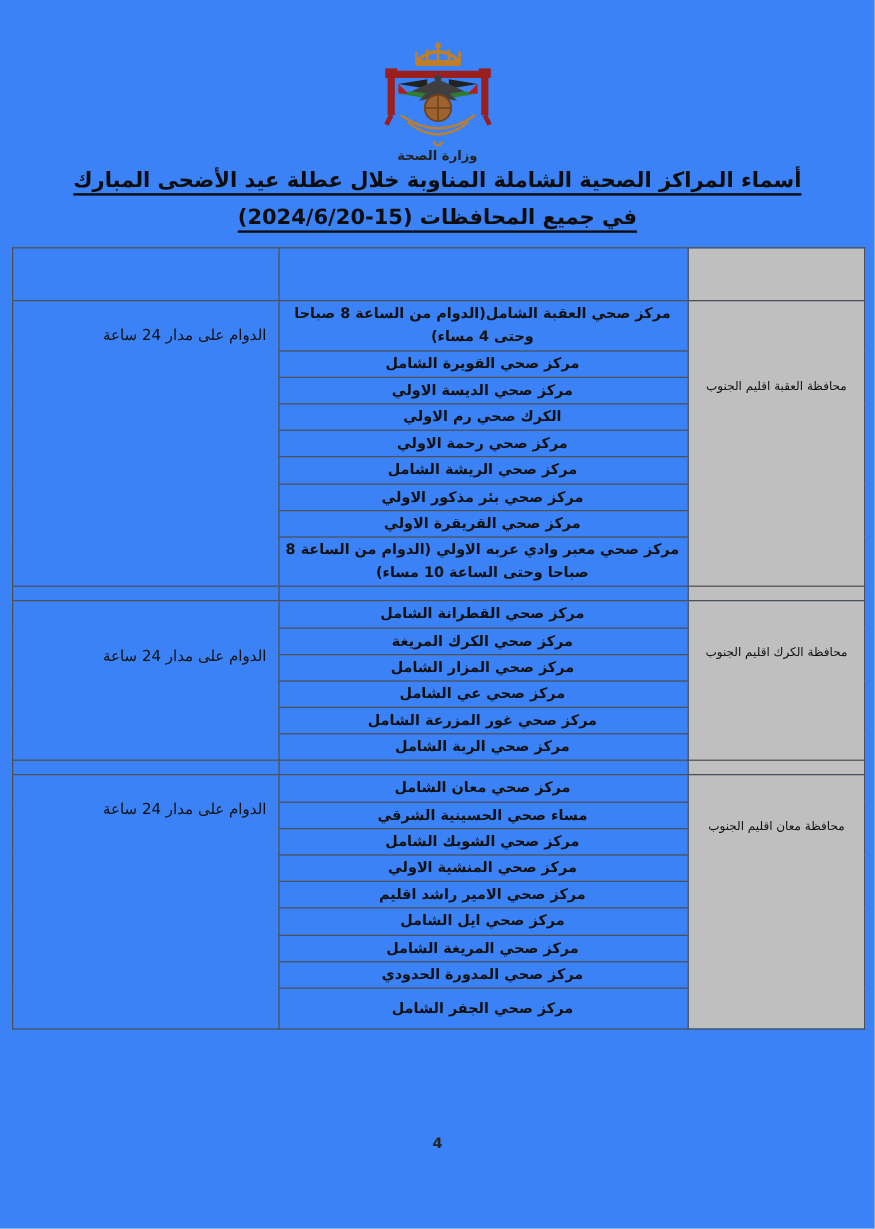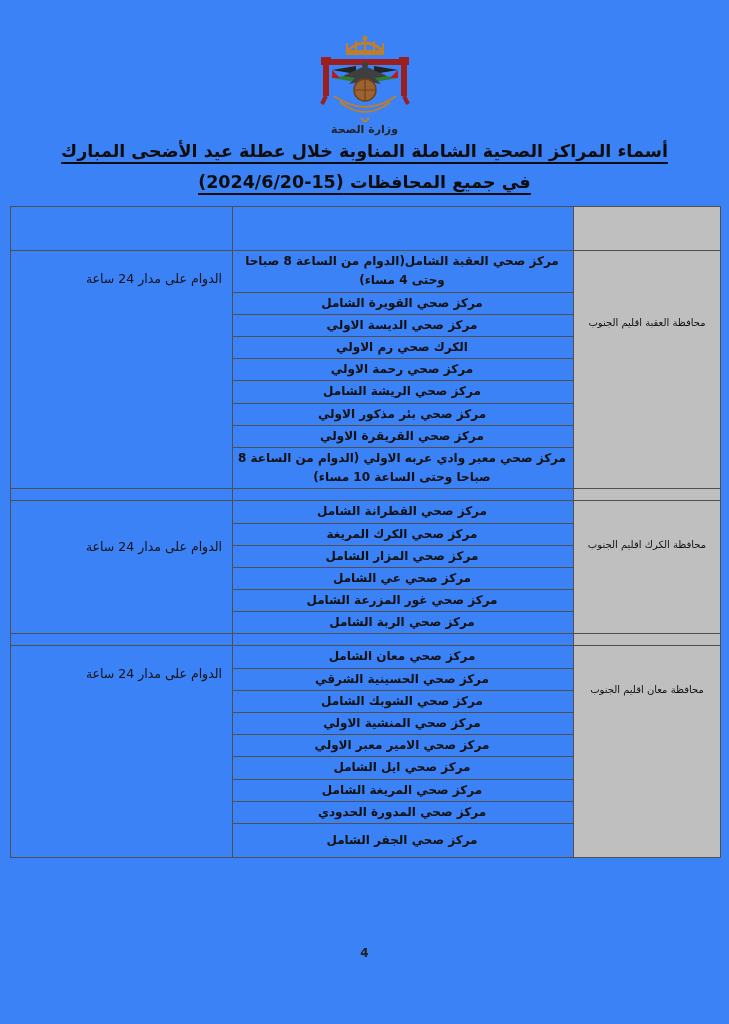--- a/index.html
+++ b/index.html
@@ -212,30 +212,30 @@
           <td class="gov"></td>
           <td></td>
           <td></td>
         </tr>
         <tr>
           <td class="gov g3" rowspan="9">محافظة معان اقليم الجنوب</td>
           <td class="center-cell">مركز صحي معان الشامل</td>
           <td class="hours-cell g3" rowspan="9">الدوام على مدار 24 ساعة</td>
         </tr>
         <tr>
-          <td class="center-cell">مركز صحي الحسينية الشرقي</td>
+          <td class="center-cell">مساء صحي الحسينية الشرقي</td>
         </tr>
         <tr>
           <td class="center-cell">مركز صحي الشوبك الشامل</td>
         </tr>
         <tr>
           <td class="center-cell">مركز صحي المنشية الاولي</td>
         </tr>
         <tr>
-          <td class="center-cell">مركز صحي الامير معبر الاولي</td>
+          <td class="center-cell">مركز صحي الامير راشد اقليم</td>
         </tr>
         <tr>
           <td class="center-cell">مركز صحي ايل الشامل</td>
         </tr>
         <tr>
           <td class="center-cell">مركز صحي المريغة الشامل</td>
         </tr>
         <tr>
           <td class="center-cell">مركز صحي المدورة الحدودي</td>
         </tr>

